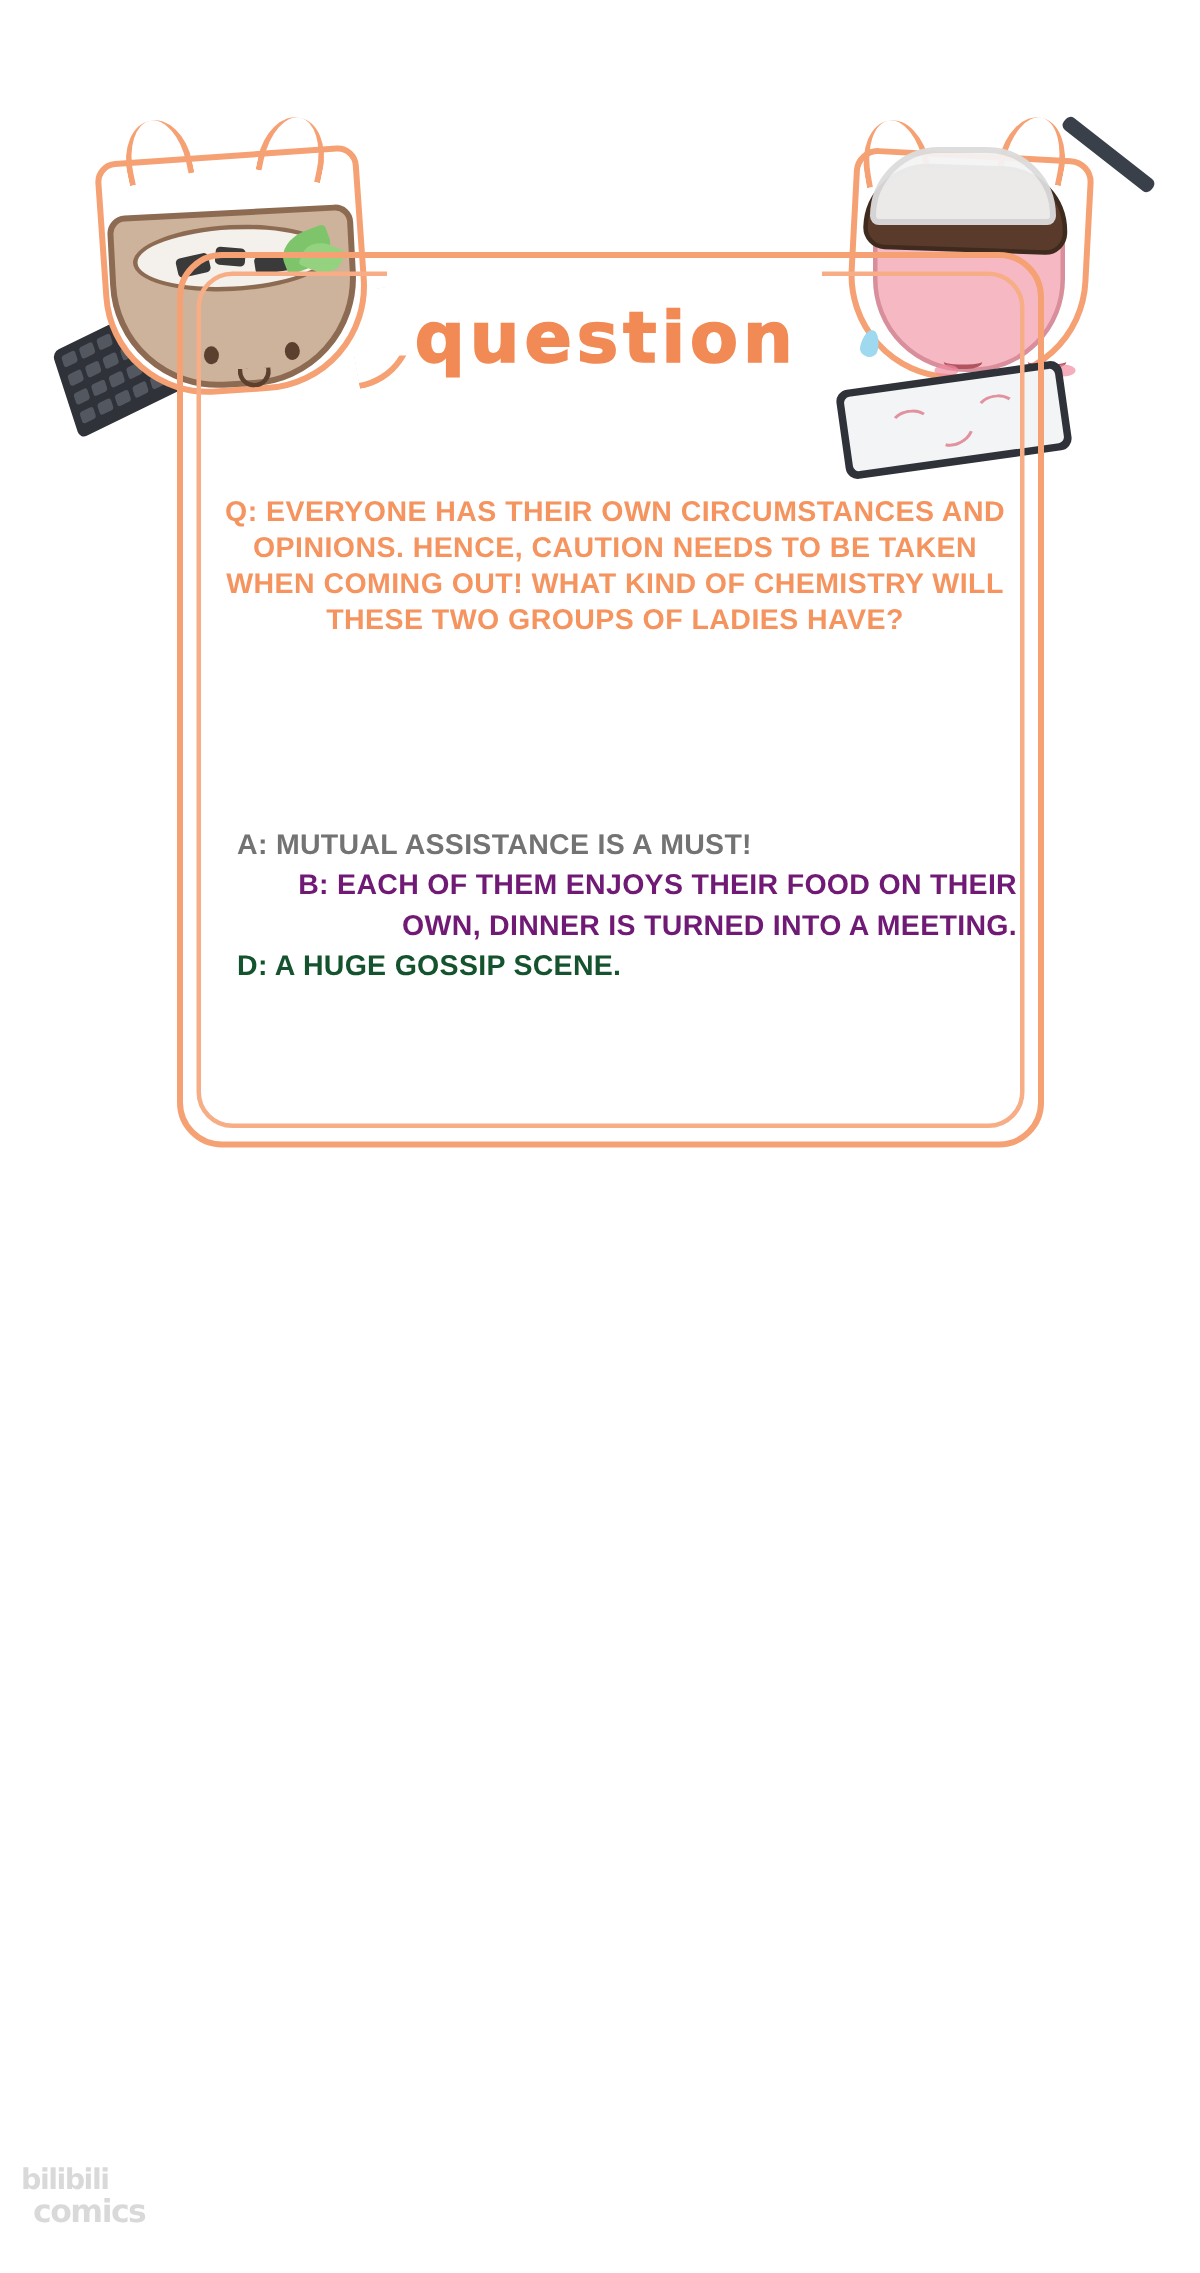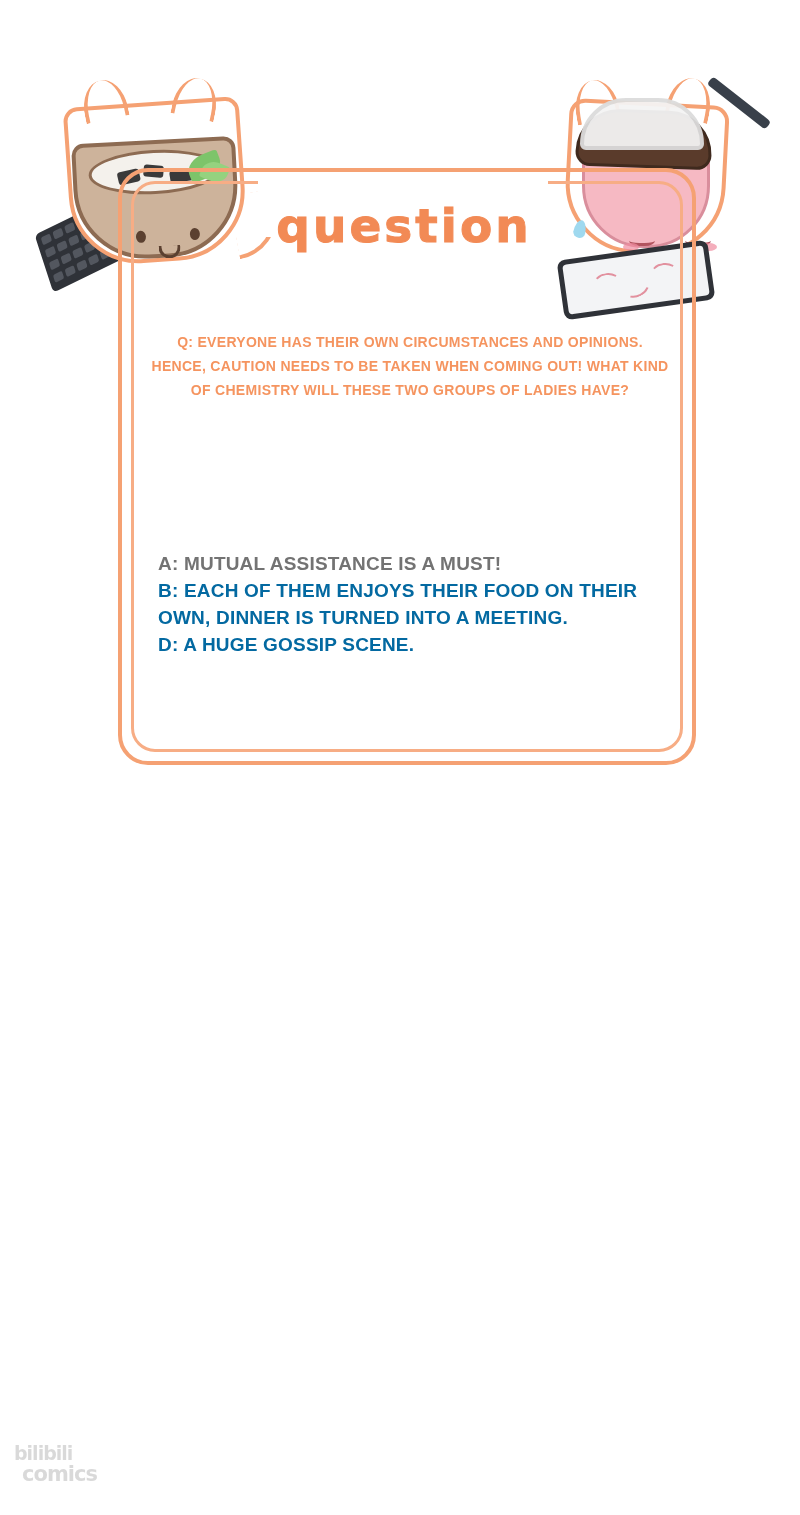--- a/index.html
+++ b/index.html
@@ -63,44 +63,44 @@
     margin-top: 12px;
   }
 
   
   .question {
     position: absolute;
     left: 150px;
     top: 330px;
     width: 520px;
     text-align: center;
-    font-size: 14px;
+    font-size: 19px;
     font-weight: bold;
     line-height: 24px;
     letter-spacing: 0.3px;
     color: #f5945f;
     text-transform: uppercase;
   }
 
   .answers {
     position: absolute;
     left: 158px;
     top: 550px;
     width: 520px;
     font-size: 19px;
     font-weight: bold;
     line-height: 27px;
     letter-spacing: 0.2px;
     text-transform: uppercase;
   }
   .ans { display: block; }
   .ans-a { color: #737373; }
-  .ans-b { color: #0369a1; }
+  .ans-b { color: #701a75; text-align: right; }
   .ans-c { color: #f08f8f; }
-  .ans-d { color: #0369a1; }
+  .ans-d { color: #14532d; }
 
   
   .art { position: absolute; }
 
   
   .cat-left {
     left: 38px;
     top: 96px;
     width: 240px;
     height: 210px;

